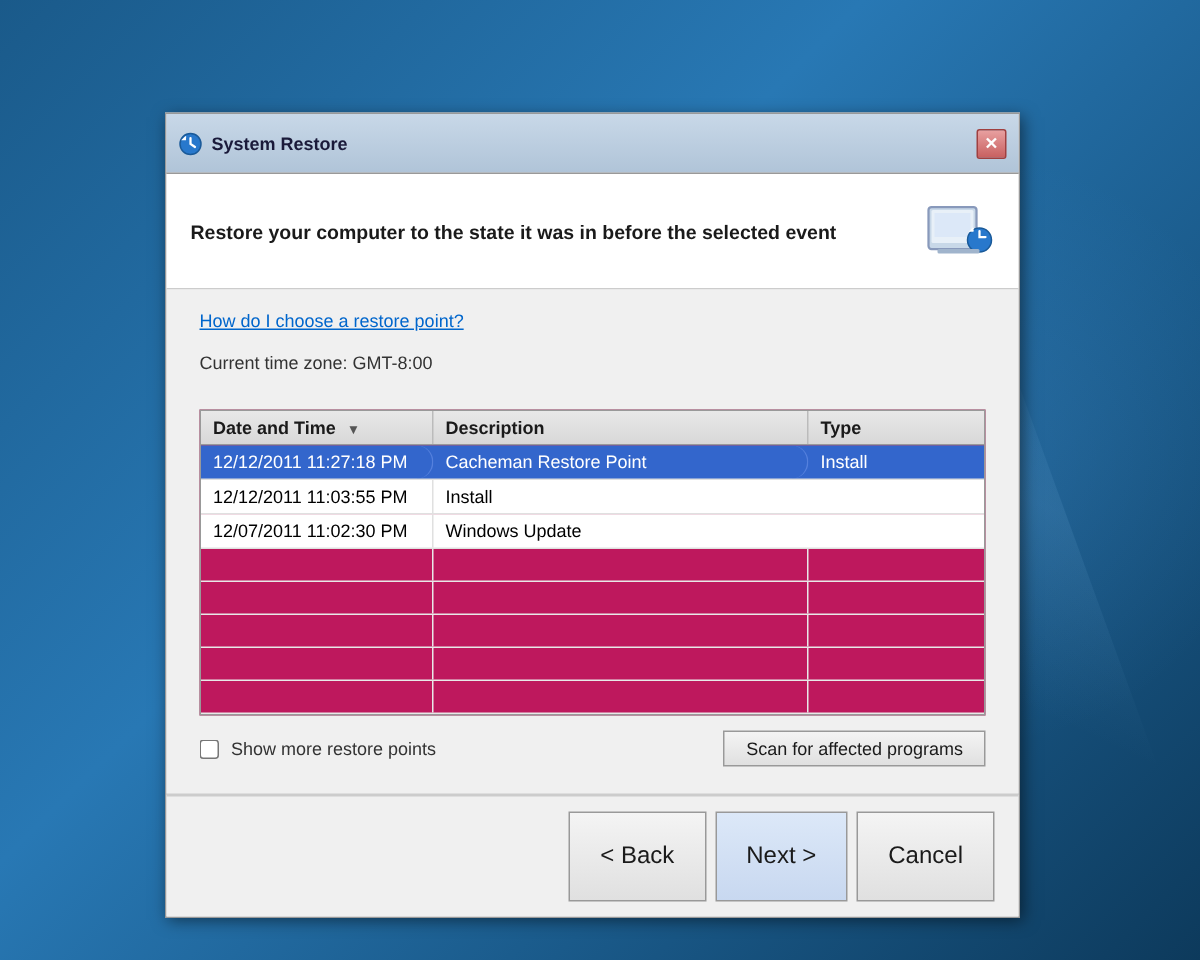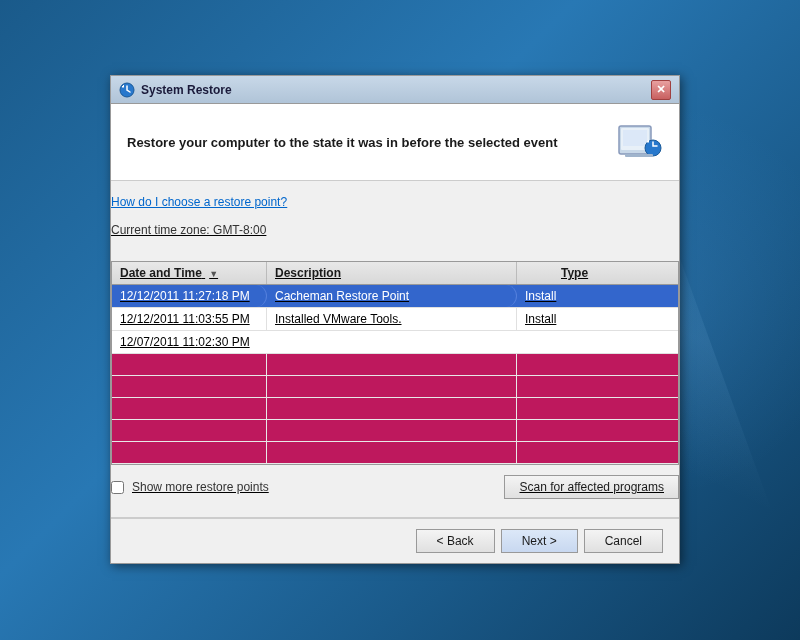--- a/index.html
+++ b/index.html
@@ -51,21 +51,21 @@
       top: 75px;
       left: 110px;
       width: 570px;
       background: #f0f0f0;
       border: 1px solid #999;
       box-shadow: 2px 2px 10px rgba(0,0,0,0.5);
     }
 
     .title-bar {
       background: linear-gradient(to bottom, #c8d8e8 0%, #b0c4d8 100%);
-      height: 28px;
+      height: 40px;
       display: flex;
       align-items: center;
       padding: 0 8px;
       border-bottom: 1px solid #999;
       justify-content: space-between;
     }
 
     .title-bar-left {
       display: flex;
       align-items: center;
@@ -123,23 +123,22 @@
       flex: 1;
     }
 
     .header-icon {
       width: 48px;
       height: 48px;
       margin-left: 10px;
     }
 
     .content-area {
-      padding: 14px 0;
+      padding: 14px 22px;
       background: #f0f0f0;
-      text-decoration: underline;
     }
 
     .help-link {
       color: #0066cc;
       text-decoration: underline;
       cursor: pointer;
       font-size: 12px;
       display: block;
       margin-bottom: 14px;
     }
@@ -165,21 +164,20 @@
     .th {
       padding: 4px 8px;
       font-size: 12px;
       font-weight: 600;
       color: #1a1a1a;
       border-right: 1px solid #bbb;
     }
 
     .th:last-child {
       border-right: none;
-      margin-left: 36px;
     }
 
     .th-arrow {
       font-size: 9px;
       margin-left: 4px;
       color: #555;
     }
 
     .table-body {
       min-height: 160px;
@@ -275,24 +273,24 @@
     .bottom-bar {
       background: #f0f0f0;
       padding: 10px 16px;
       display: flex;
       justify-content: flex-end;
       gap: 6px;
       border-top: 1px solid #ccc;
     }
 
     .nav-btn {
-      padding: 4px 20px;
+      padding: 20px 20px;
       background: linear-gradient(to bottom, #f4f4f4, #e0e0e0);
       border: 1px solid #999;
-      font-size: 12px;
+      font-size: 16px;
       cursor: pointer;
       color: #1a1a1a;
       min-width: 70px;
       text-align: center;
     }
 
     .nav-btn.primary {
       background: linear-gradient(to bottom, #dce8f8, #c8d8f0);
     }
   </style>
@@ -356,26 +354,26 @@
       <div class="table-body">
 
         <div class="table-row selected">
           <div class="td">12/12/2011 11:27:18 PM</div>
           <div class="td">Cacheman Restore Point</div>
           <div class="td">Install</div>
         </div>
 
         <div class="table-row unselected">
           <div class="td">12/12/2011 11:03:55 PM</div>
-          <div class="td">Installed VMware Tools.</div>
           <div class="td">Install</div>
         </div>
 
         <div class="table-row unselected">
           <div class="td">12/07/2011 11:02:30 PM</div>
+          <div class="td">Windows Update</div>
         </div>
 
         <div class="empty-row">
           <div class="td"></div>
             <div class="td"></div>
             <div class="td"></div>
         </div>
         <div class="empty-row">
           <div class="td"></div>
             <div class="td"></div>

